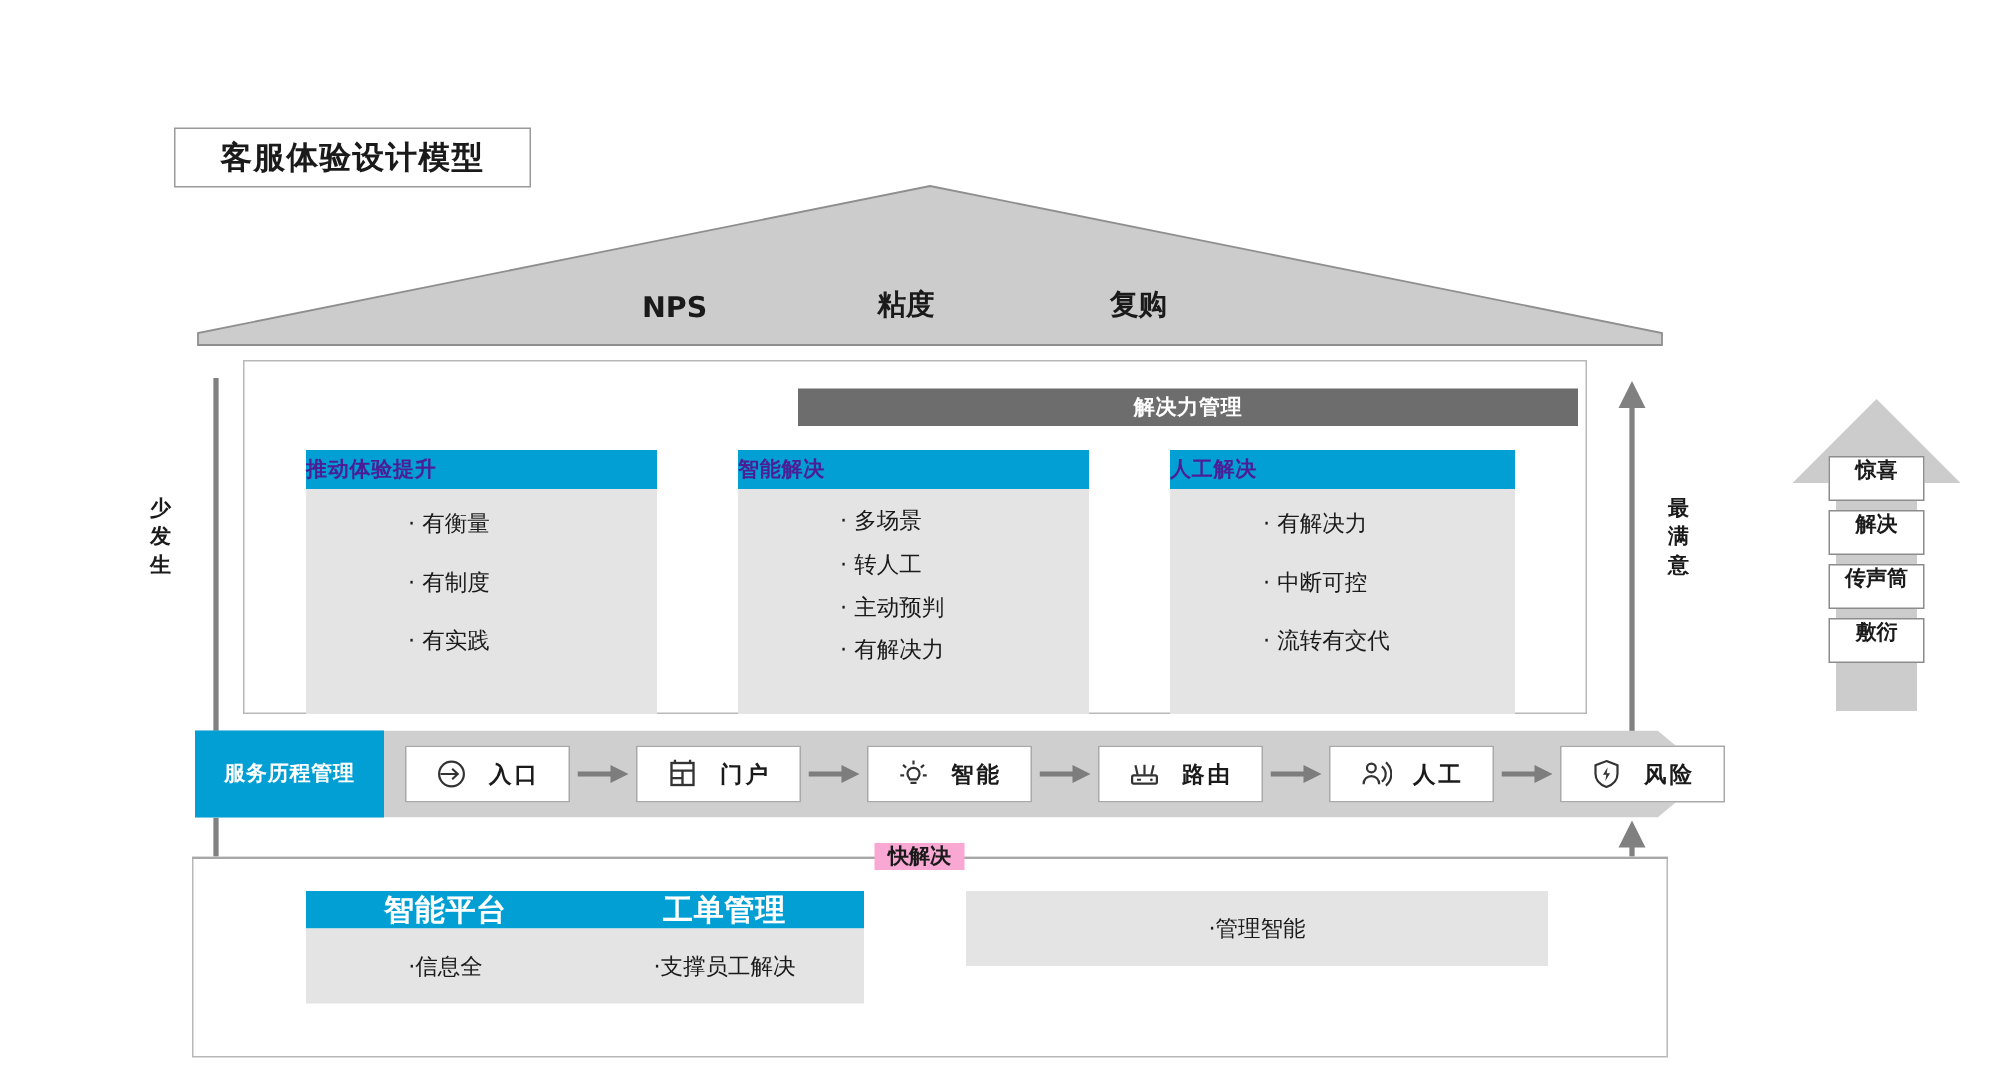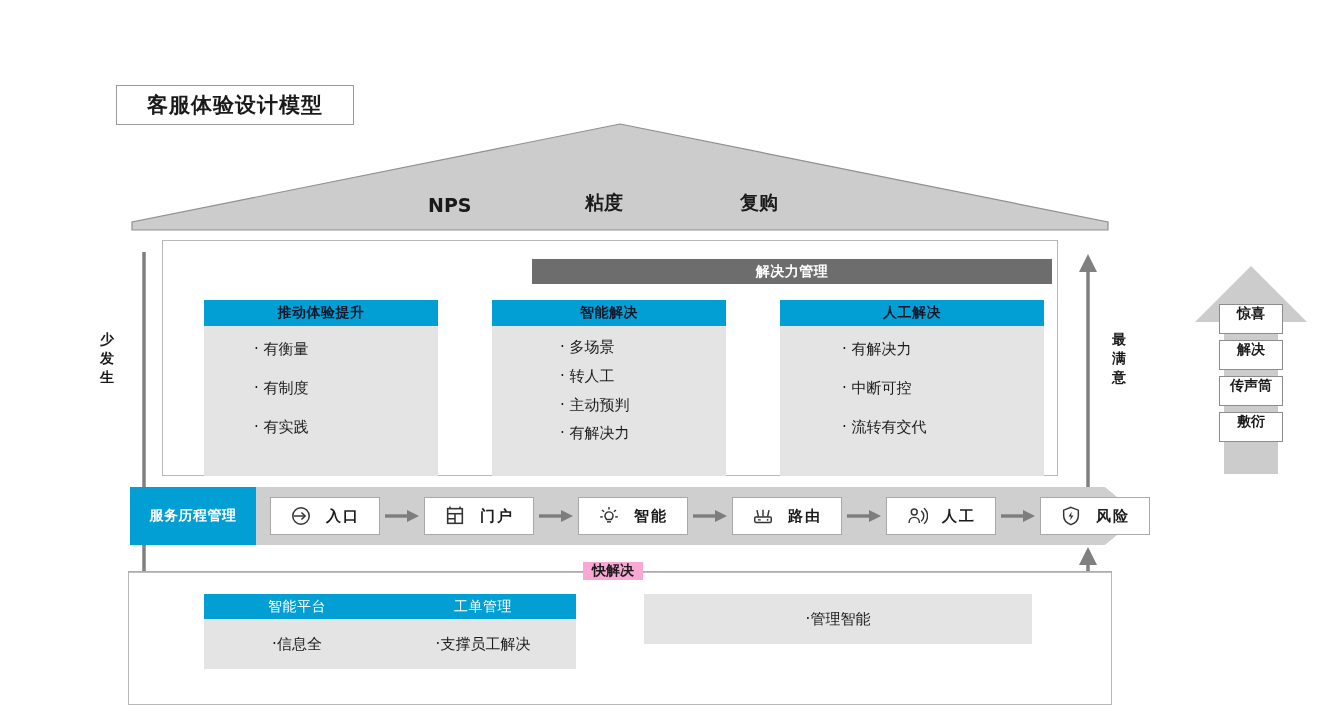--- a/index.html
+++ b/index.html
@@ -49,44 +49,44 @@
     width: 520px; height: 25px;
     background: #6d6d6d;
     display: flex; align-items: center; justify-content: center; margin-left: 40px;
   }
   .span-header .t { color: #ffffff; font-size: 14px; font-weight: bold; letter-spacing: .5px; }
 
   
   .card { position: absolute; }
   .card .hd {
     height: 26px; background: #029FD4;
-    display: flex; align-items: center; justify-content: center;
-    color: #0f172a; font-size: 14px; font-weight: bold; letter-spacing: .5px;
+    display: flex; align-items: center; 
+    color: #4c1d95; font-size: 14px; font-weight: bold; letter-spacing: .5px;
   }
   .card .bd {
     background: #e4e4e4; padding: 16px 0 16px 0;
   }
   .card .bd ul { list-style: none; }
   .card .bd li {
     font-size: 15px; color: #1a1a1a; line-height: 1.05;
     padding-left: 74px; white-space: nowrap;
   }
   .card .bd li::before { content: "· "; }
 
   .card-a { left: 204px; top: 300px; width: 234px; }
   .card-a .bd { height: 150px; }
-  .card-a .bd li { padding-left: 50px; margin-bottom: 23px; }
+  .card-a .bd li { padding-left: 68px; margin-bottom: 23px; }
   .card-a .bd li:last-child { margin-bottom: 0; }
 
   .card-b { left: 492px; top: 300px; width: 234px; }
   .card-b .bd { height: 150px; padding-top: 14px; }
   .card-b .bd li { padding-left: 68px; margin-bottom: 13px; }
   .card-b .bd li:last-child { margin-bottom: 0; }
 
-  .card-c { left: 780px; top: 300px; width: 264px; }
+  .card-c { left: 780px; top: 300px; width: 230px; }
   .card-c .bd { height: 150px; }
   .card-c .bd li { padding-left: 62px; margin-bottom: 23px; }
   .card-c .bd li:last-child { margin-bottom: 0; }
 
   
   .vlabel {
     position: absolute; width: 22px;
     font-size: 14px; font-weight: bold; color: #1a1a1a;
     line-height: 1.35; text-align: center;
   }
@@ -126,21 +126,21 @@
   .kuai-label {
     position: absolute; left: 583px; top: 562px;
     background: #f9a8d4; padding: 0 9px;
     font-size: 14px; font-weight: bold; color: #1a1a1a;
   }
 
   .bcard { position: absolute; }
   .bcard .hd { height: 25px; background: #029FD4; display: flex; }
   .bcard .hd .h {
     flex: 1; display: flex; align-items: center; justify-content: center;
-    color: #ffffff; font-size: 14px; font-weight: normal; letter-spacing: .5px;
+    color: #ffffff; font-size: 20px; font-weight: bold; letter-spacing: .5px;
   }
   .bcard .bd { height: 50px; background: #e4e4e4; display: flex; }
   .bcard .bd .c {
     flex: 1; display: flex; align-items: center; justify-content: center;
     font-size: 15px; color: #1a1a1a; white-space: nowrap;
   }
   .bcard .bd .c::before { content: "· "; }
   .bcard-l { left: 204px; top: 594px; width: 372px; }
   .bcard-r { left: 644px; top: 594px; width: 388px; }
 

